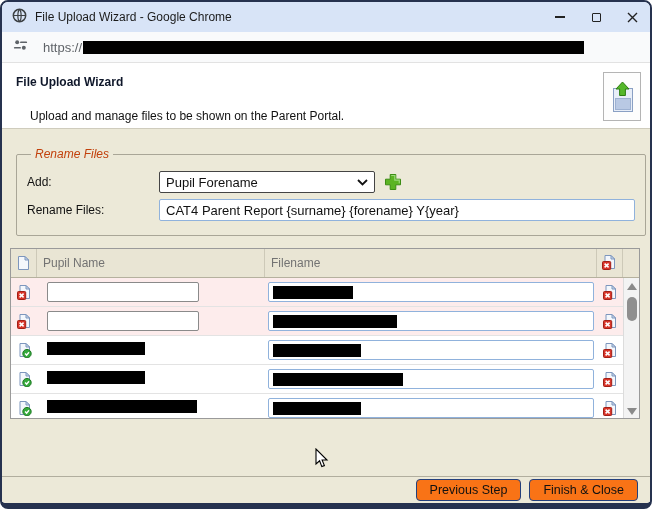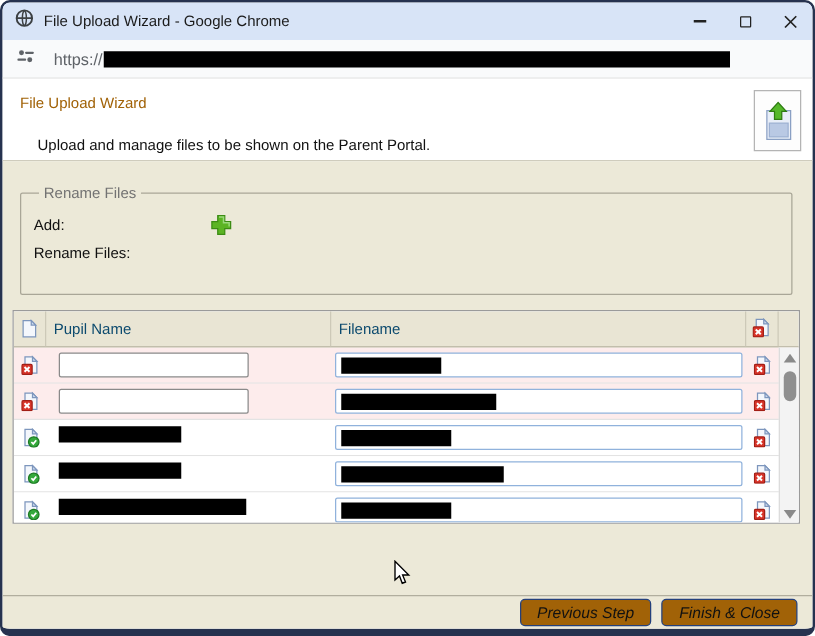--- a/index.html
+++ b/index.html
@@ -14,56 +14,56 @@
   .titlebar .title { font-size:12px; color:#1b1b1b; margin-left:8px; flex:1 1 auto; white-space:nowrap; overflow:hidden; }
   .win-btn { width:36px; height:30px; display:flex; align-items:center; justify-content:center; color:#222; font-size:13px; }
   .win-btn .min-glyph { display:block; width:10px; height:1.5px; background:#222; }
   .win-btn .max-glyph { display:block; width:9px; height:9px; border:1.4px solid #222; border-radius:1px; }
   
   .urlbar { height:31px; background:#f9fafb; display:flex; align-items:center; padding:0 10px; border-bottom:1px solid #e2e2e2; flex:0 0 auto; }
   .urlbar .proto { font-size:13px; color:#5f6368; margin-left:14px; }
   .url-redact { height:13px; width:501px; background:#000; margin-left:1px; }
   
   .page-header { height:66px; background:#fff; border-bottom:1px solid #cfccbd; position:relative; padding:12px 0 0 14px; flex:0 0 auto; }
-  .page-header h1 { font-size:12px; font-weight:normal; color:#a16207; }
+  .page-header h1 { font-size:12px; font-weight:bold; color:#0f172a; }
   .page-header p { font-size:12px; color:#111; margin:20px 0 0 14px; }
   .upload-btn { position:absolute; top:9px; right:9px; width:38px; height:49px; background:#fdfdfd; border:1px solid #b4b4b4; display:flex; align-items:center; justify-content:center; }
   
   .main { flex:1 1 auto; background:#ece9d8; position:relative; }
   fieldset.rename { margin:18px 16px 0 14px; height:89px; border:1px solid #a9a697; border-radius:2px; padding:4px 10px; }
-  fieldset.rename legend { font-size:12px; color:#737373; padding:0 4px; margin-left:4px; }
+  fieldset.rename legend { font-size:12px; color:#c2410c; padding:0 4px; margin-left:4px;font-style:italic; }
   .form-row { display:flex; align-items:center; margin-top:6px; }
   .form-row label { width:132px; padding-right:8px; font-size:12px; color:#111; }
   .fake-select { width:216px; height:22px; background:#fff; border:1px solid #444; border-radius:2px; display:flex; align-items:center; padding:0 6px; font-size:13px; color:#111; }
   .fake-select .sel-text { flex:1 1 auto; }
   .plus-btn { margin-left:9px; display:flex; align-items:center; }
   .rename-input { width:476px; height:22px; border:1px solid #90b2dc; border-radius:2px; font-size:13px; padding:0 6px; color:#111; font-family:"Liberation Sans", sans-serif; background:#fff; }
   
   .grid-table { width:630px; height:171px; margin:12px 0 0 8px; background:#fff; border:1px solid #9a9a9a; position:relative; overflow:hidden; }
   .t-head { display:grid; grid-template-columns:26px 228px 332px 26px 16px; height:29px; background:#e9e5d4; border-bottom:1px solid #b5b19e; }
-  .t-head .hcell { display:flex; align-items:center; font-size:12px; color:#0c4a6e; padding-left:6px; border-right:1px solid #cdc9b8; }
+  .t-head .hcell { display:flex; align-items:center; font-size:12px; color:#737373; padding-left:6px; border-right:1px solid #cdc9b8; }
   .t-head .hcell.icon-cell { justify-content:center; padding-left:0; }
   .t-head .hcell:last-child { border-right:none; }
   .t-body { position:relative; height:142px; overflow:hidden; }
   .t-row { display:grid; grid-template-columns:26px 228px 332px 26px 16px; height:29px; border-bottom:1px solid #e3e3e3; align-items:center; background:#fff; }
   .t-row.invalid { background:#fdecec; }
   .cell-icon { display:flex; justify-content:center; align-items:center; }
   .name-input { width:152px; height:20px; margin-left:10px; border:1px solid #8a8a8a; border-radius:2px; background:#fff; font-size:12px; padding:0 4px; font-family:"Liberation Sans", sans-serif; }
   .redact { height:13px; background:#000; display:inline-block; }
   .name-redact-wrap { padding-left:10px; }
   .fake-input { width:326px; height:20px; margin-left:3px; border:1px solid #90b2dc; border-radius:2px; background:#fff; display:flex; align-items:center; padding:0 4px; }
   
   .vscroll { position:absolute; top:29px; right:0; width:16px; height:142px; background:#f3f3f3; border-left:1px solid #dcdcdc; display:flex; flex-direction:column; align-items:center; }
   .scroll-arrow { width:0; height:0; border-left:5px solid transparent; border-right:5px solid transparent; margin:5px 0; }
   .scroll-arrow.up { border-bottom:7px solid #8a8a8a; }
   .scroll-arrow.down { border-top:7px solid #8a8a8a; margin-top:auto; margin-bottom:5px; }
   .scroll-thumb { width:10px; height:24px; background:#8f8f8f; border-radius:6px; margin-top:2px; }
   
   .footer { height:27px; background:#ece9d8; border-top:1px solid #b1ae9e; display:flex; align-items:center; justify-content:flex-end; gap:8px; padding-right:12px; flex:0 0 auto; }
-  .footer button { height:22px; padding:0 13px; font-size:12.5px; color:#111; background:#a16207; border:1px solid #24407c; border-radius:4px; font-family:"Liberation Sans", sans-serif;font-style:italic; }
+  .footer button { height:22px; padding:0 13px; font-size:12.5px; color:#111; background:#f97316; border:1px solid #24407c; border-radius:4px; font-family:"Liberation Sans", sans-serif; }
   
   .cursor { position:absolute; left:313px; top:446px; z-index:50; pointer-events:none; }
 </style>
 </head>
 <body>
 
 <div class="window">
 
   <div class="titlebar">
     <span>
@@ -111,30 +111,37 @@
     </div>
   </div>
 
   <div class="main">
 
     <fieldset class="rename">
       <legend>Rename Files</legend>
 
       <div class="form-row">
         <label>Add:</label>
+        <div class="fake-select">
+          <span class="sel-text">Pupil Forename</span>
+          <svg width="11" height="7" viewBox="0 0 11 7">
+              <path d="M1 1l4.5 4.5L10 1" fill="none" stroke="#111" stroke-width="1.8"></path>
+            </svg>
+        </div>
         <span class="plus-btn">
           <svg width="18" height="18" viewBox="0 0 18 18">
               <path d="M6.2 1.5h5.6v4.7h4.7v5.6h-4.7v4.7H6.2v-4.7H1.5V6.2h4.7z" fill="#5cb424" stroke="#3c8c14" stroke-width="1"></path>
               <path d="M7.2 2.5h3.6v4.7h4.5v3.0" fill="none" stroke="#9ad97a" stroke-width="1.2"></path>
             </svg>
         </span>
       </div>
 
       <div class="form-row">
         <label>Rename Files:</label>
+        <input class="rename-input" value="CAT4 Parent Report {surname} {forename} Y{year}" style="">
       </div>
     </fieldset>
 
     <div class="grid-table">
       <div class="t-head">
         <div class="hcell icon-cell">
           <svg width="15" height="16" viewBox="0 0 15 16">
               <path d="M2.5 1.5h6.5l3.5 3.5v9.5h-10z" fill="#f4f7fc" stroke="#7d96bd"></path>
               <path d="M9 1.5V5h3.5z" fill="#cfdcef" stroke="#7d96bd"></path>
             </svg>

